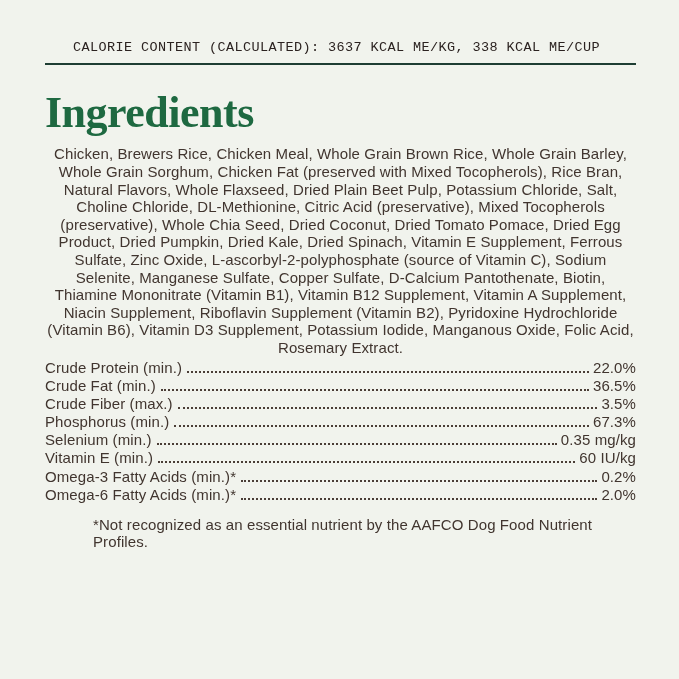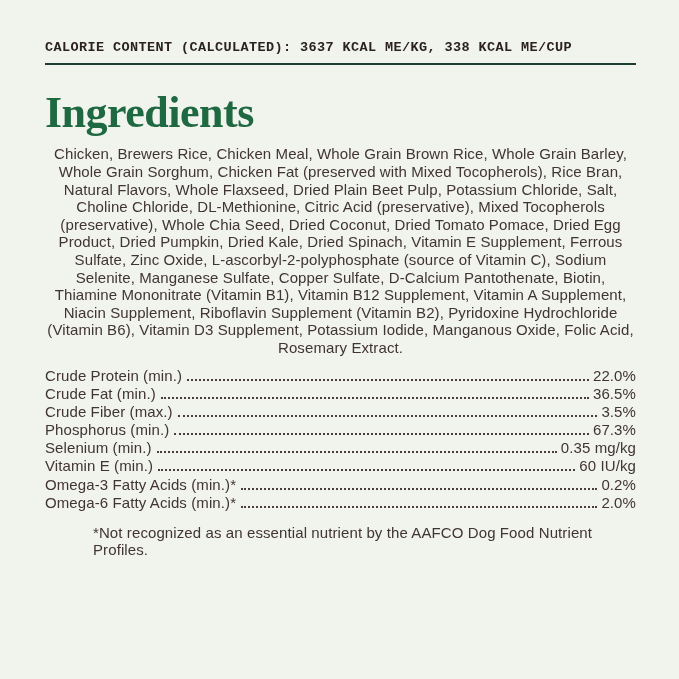--- a/index.html
+++ b/index.html
@@ -13,25 +13,26 @@
   }
   .page {
     box-sizing: border-box;
     width: 679px;
     height: 679px;
     padding: 40px 43px 0 45px;
     color: #41352f;
   }
   .calorie-line {
     font-family: "Liberation Mono", "DejaVu Sans Mono", monospace;
-    font-weight: 700;
+    font-weight: 400;
     font-size: 13.5px;
     letter-spacing: 0.4px;
     color: #2b2220;
     white-space: nowrap;
+    margin-left: 28px;
   }
   .rule {
     height: 0;
     border: none;
     border-top: 2px solid #1e3d33;
     margin: 8px 0 0 0;
   }
   .section-title {
     font-family: "Liberation Serif", "DejaVu Serif", serif;
     font-weight: 700;
@@ -45,21 +46,21 @@
   .title-analysis   { margin-top: 16px; margin-bottom: 8px; }
   .ingredients-body {
     font-size: 15px;
     font-weight: 500;
     line-height: 17.6px;
     letter-spacing: 0.1px;
     color: #41352f;
     margin: 0;
     text-align: center;
   }
-  .ga-table { margin-top: 10px; }
+  .ga-table { margin-top: 2px; }
   .ga-row {
     display: flex;
     align-items: baseline;
     height: 18.2px;
     font-size: 15px;
     font-weight: 500;
     letter-spacing: 0.1px;
     color: #41352f;
   }
   .ga-label { white-space: nowrap; }

